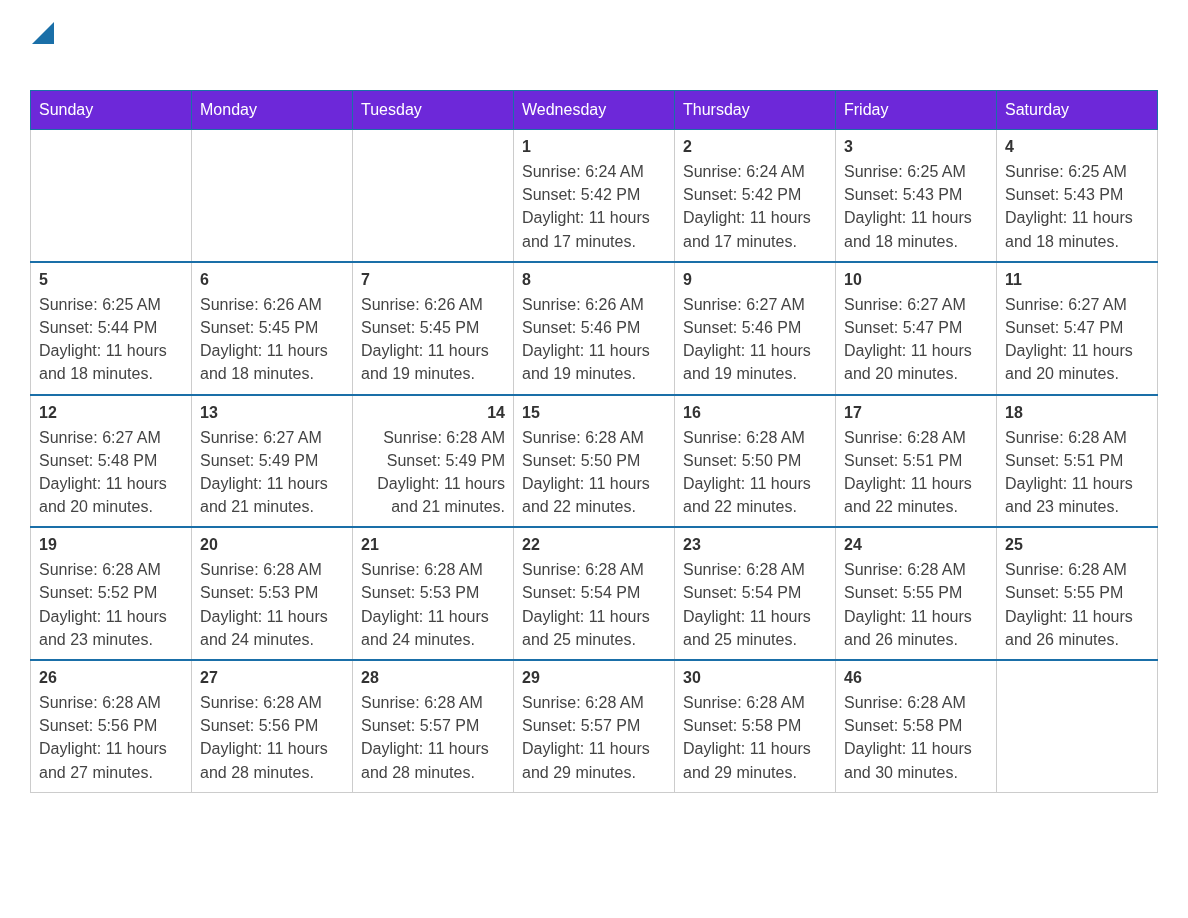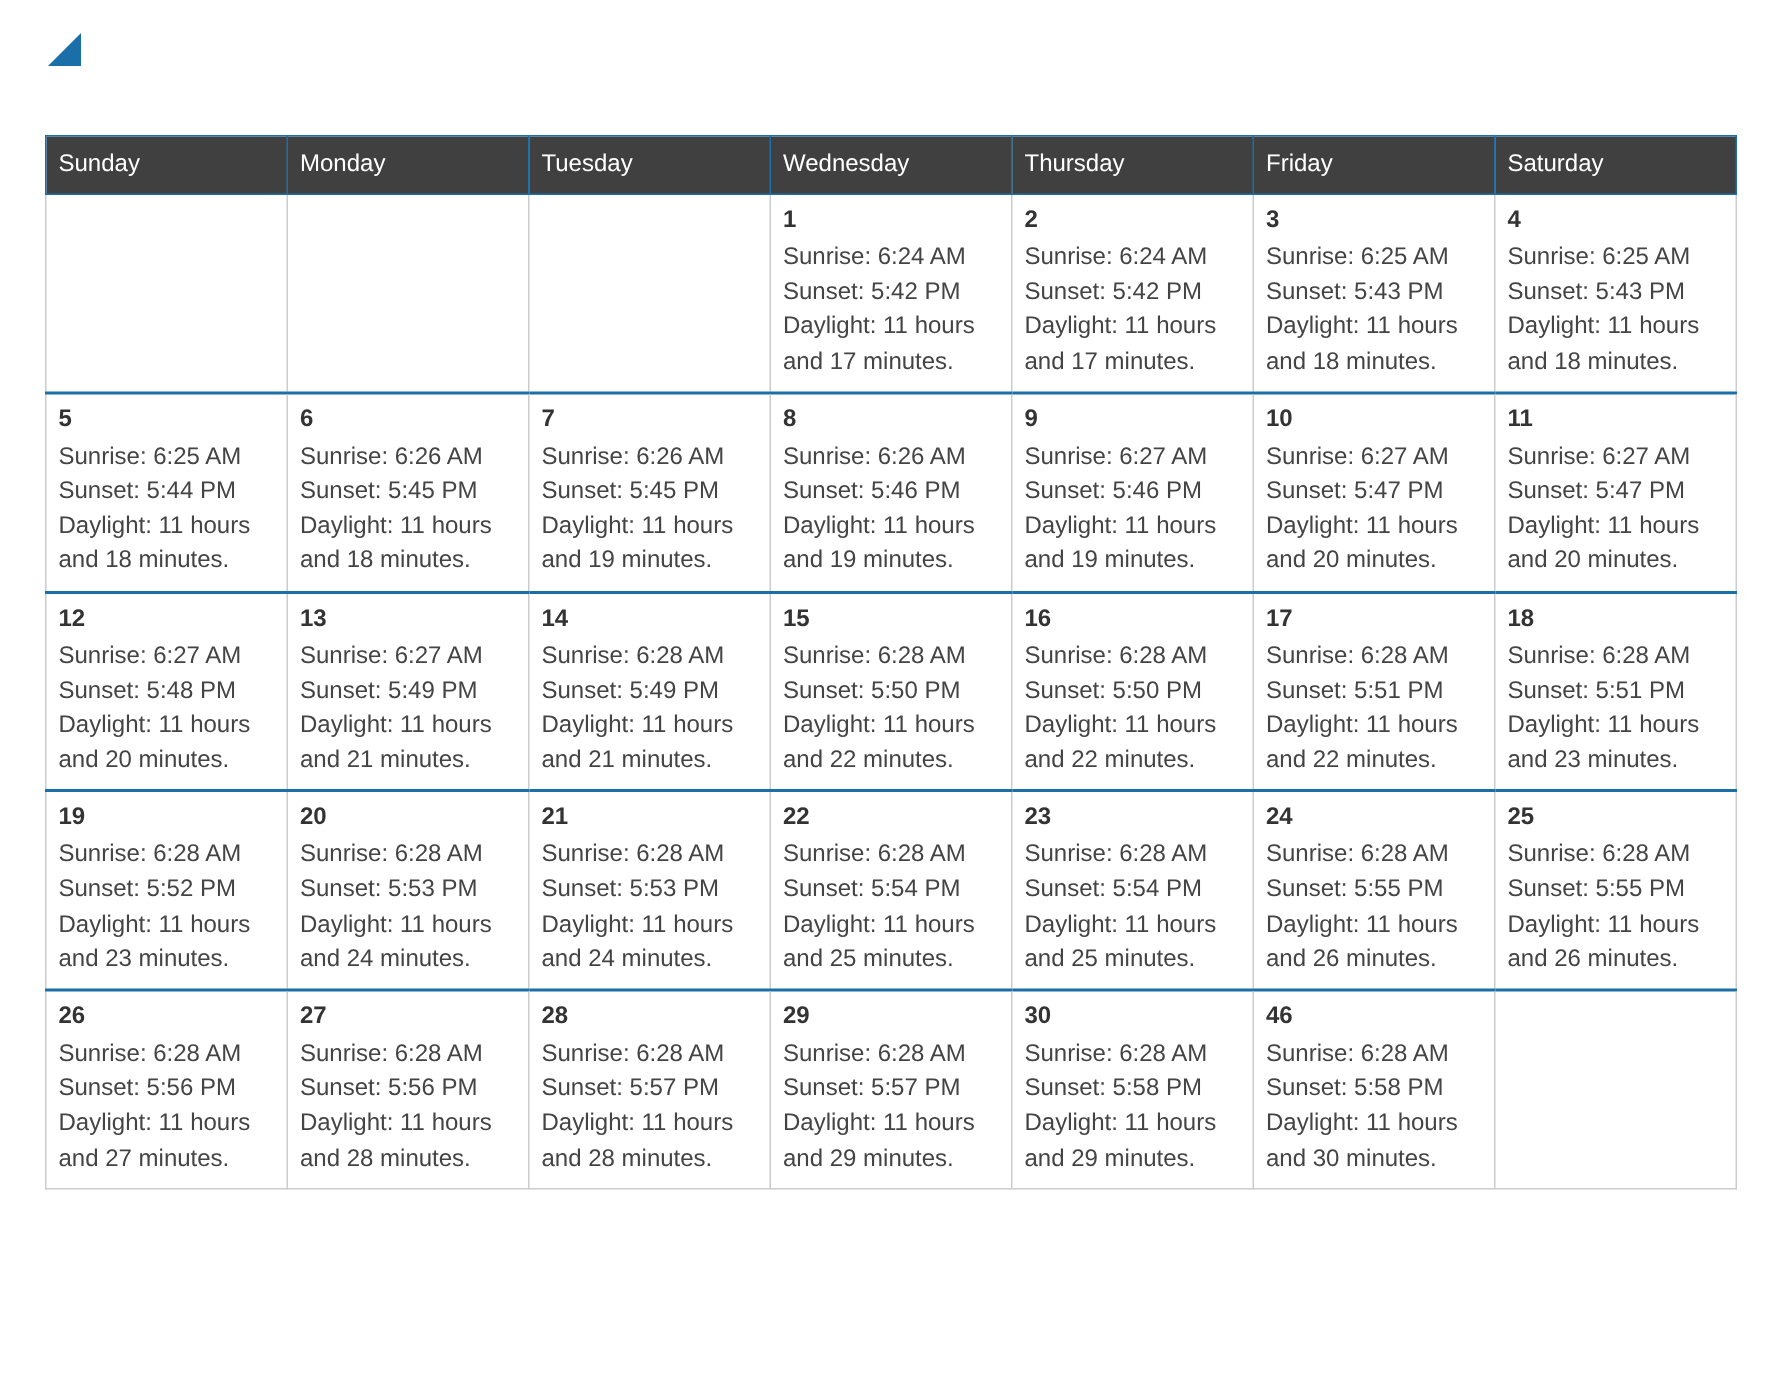--- a/index.html
+++ b/index.html
@@ -36,21 +36,21 @@
       font-size: 22px;
       color: #555;
       margin-top: 4px;
     }
     .calendar {
       width: 100%;
       border-collapse: collapse;
       border: 1px solid #ccc;
     }
     .calendar th {
-      background-color: #404040;
+      background-color: #6d28d9;
       color: #fff;
       padding: 10px 8px;
       text-align: left;
       font-size: 16px;
       font-weight: normal;
       border: 1px solid #1a6fa8;
     }
     .calendar td {
       vertical-align: top;
       padding: 8px 8px;
@@ -166,21 +166,21 @@
       </tr>
       <tr>
         <td style="border-bottom: 2px solid rgb(26, 111, 168);">
           <span class="day-number">12</span>
           <div class="day-info">Sunrise: 6:27 AM<br>Sunset: 5:48 PM<br>Daylight: 11 hours and 20 minutes.</div>
         </td>
         <td style="border-bottom: 2px solid rgb(26, 111, 168);">
           <span class="day-number">13</span>
           <div class="day-info">Sunrise: 6:27 AM<br>Sunset: 5:49 PM<br>Daylight: 11 hours and 21 minutes.</div>
         </td>
-        <td style="border-bottom: 2px solid rgb(26, 111, 168);">
+        <td style="border-bottom: 2px solid rgb(26, 111, 168); text-align: right;">
           <span class="day-number">14</span>
           <div class="day-info">Sunrise: 6:28 AM<br>Sunset: 5:49 PM<br>Daylight: 11 hours and 21 minutes.</div>
         </td>
         <td style="border-bottom: 2px solid rgb(26, 111, 168);">
           <span class="day-number">15</span>
           <div class="day-info">Sunrise: 6:28 AM<br>Sunset: 5:50 PM<br>Daylight: 11 hours and 22 minutes.</div>
         </td>
         <td style="border-bottom: 2px solid rgb(26, 111, 168);">
           <span class="day-number">16</span>
           <div class="day-info">Sunrise: 6:28 AM<br>Sunset: 5:50 PM<br>Daylight: 11 hours and 22 minutes.</div>

